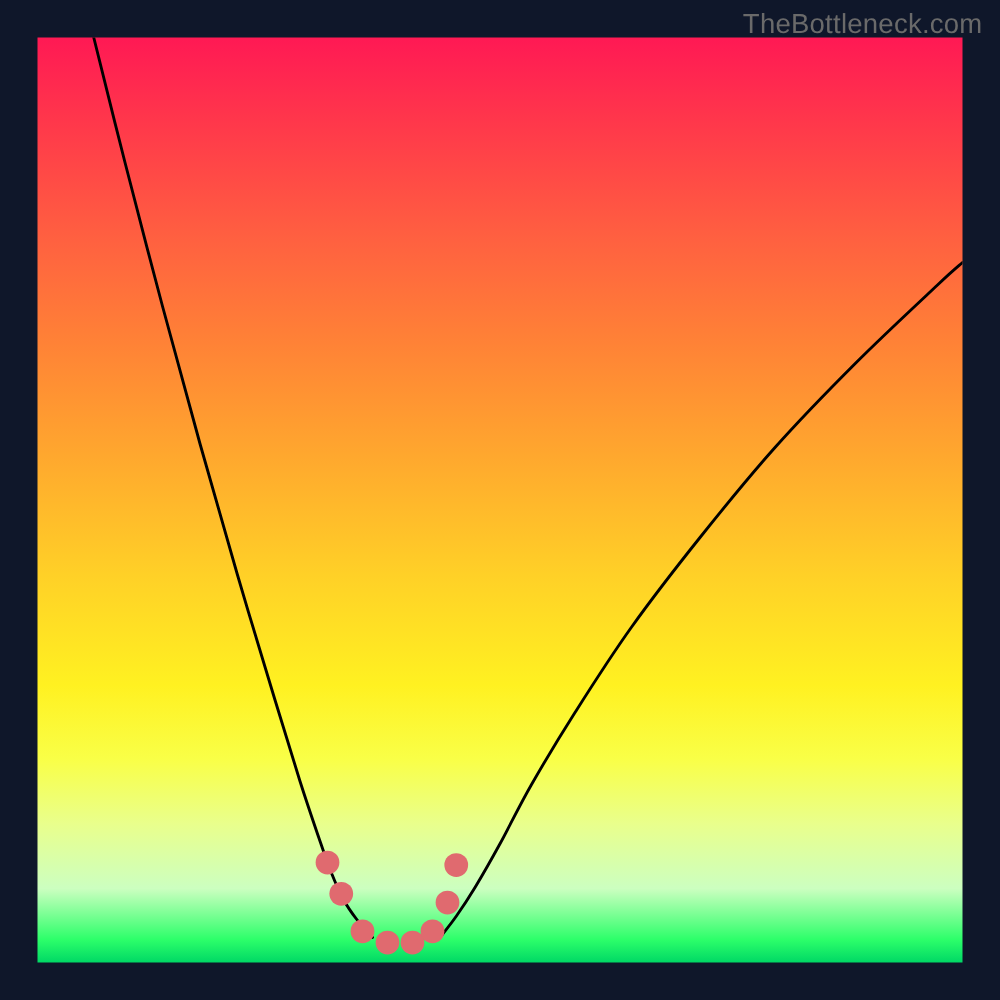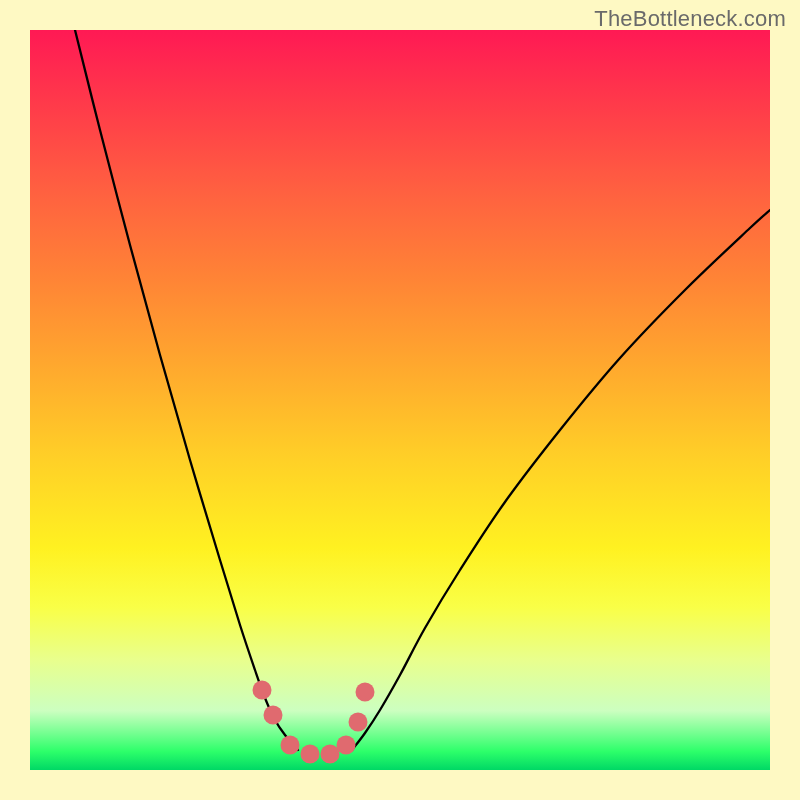--- a/index.html
+++ b/index.html
@@ -10,21 +10,21 @@
     background: #000;
     overflow: hidden;
     font-family: Arial, Helvetica, sans-serif;
   }
   .frame {
     position: absolute;
     left: 0;
     top: 0;
     width: 800px;
     height: 800px;
-    background: #fef9c3;
+    background: #0f172a;
   }
   .plot {
     position: absolute;
     left: 30px;
     top: 30px;
     width: 740px;
     height: 740px;
     background: linear-gradient(
       to bottom,
       #ff1954 0%,

